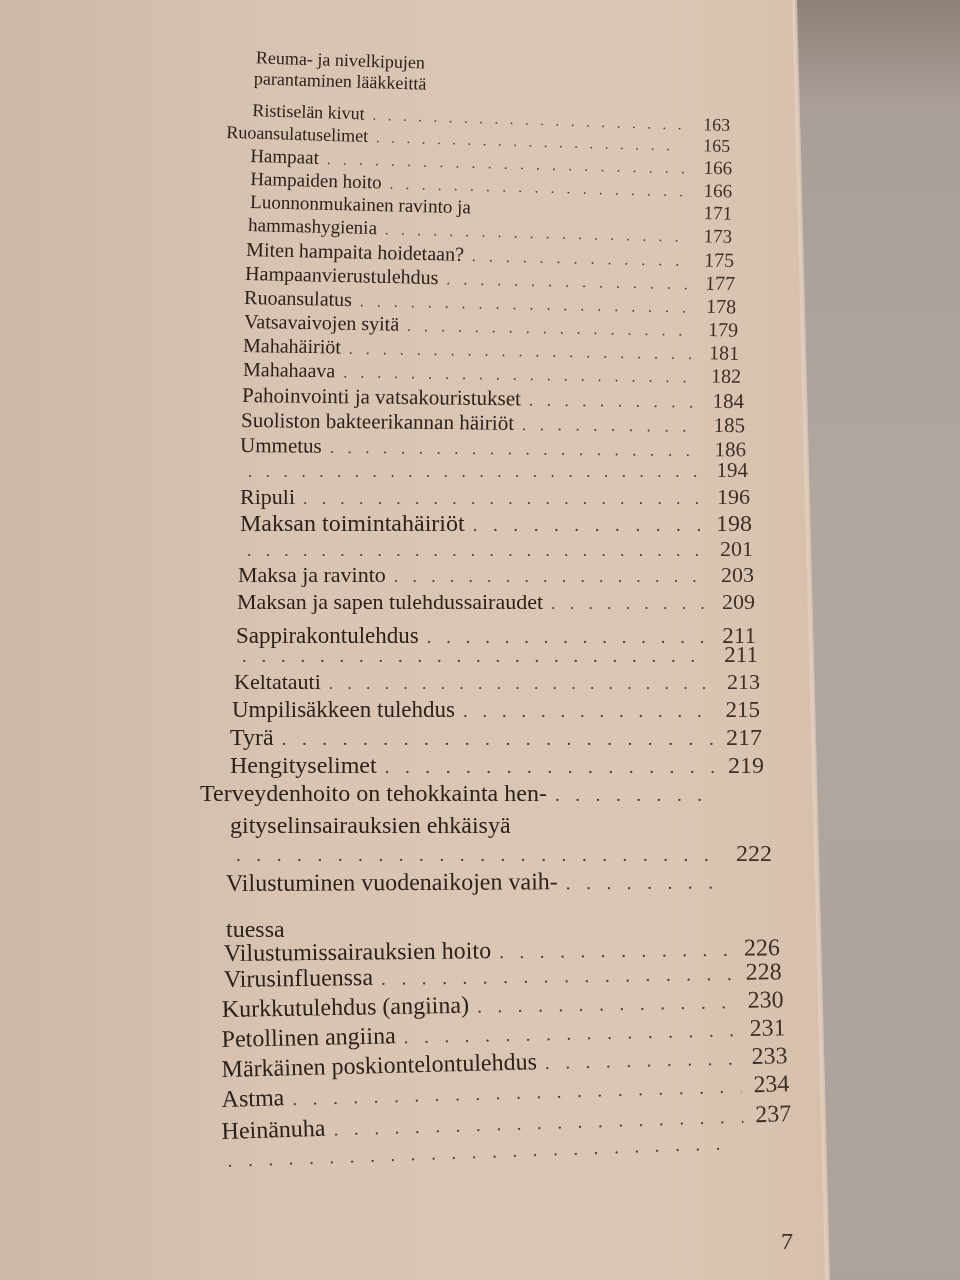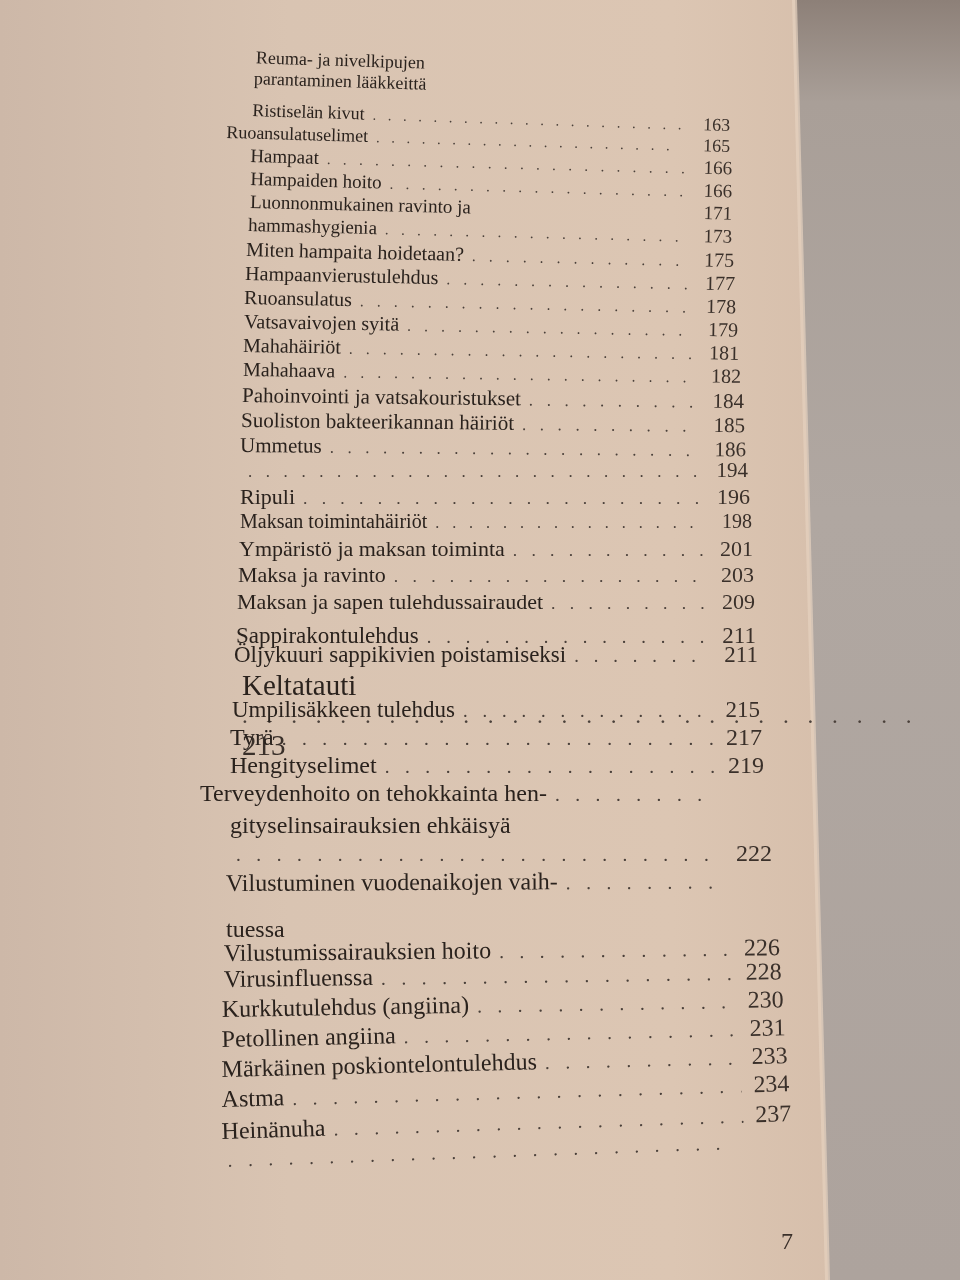--- a/index.html
+++ b/index.html
@@ -131,51 +131,49 @@
   </div>
   <div class="entry" style="left:240px; top:458px; width:508px; font-size:21px;">
     <span class="leader">. . . . . . . . . . . . . . . . . . . . . . . . . . . .</span>
     <span class="pg">194</span>
   </div>
   <div class="entry" style="left:240px; top:484px; width:510px; font-size:22px;">
     <span class="title">Ripuli</span>
     <span class="leader">. . . . . . . . . . . . . . . . . . . . . . . . . . . .</span>
     <span class="pg">196</span>
   </div>
-  <div class="entry" style="left:240px; top:510px; width:512px; font-size:20px;">
+  <div class="entry" style="left:240px; top:510px; width:512px; font-size:24px;">
     <span class="title">Maksan toimintahäiriöt</span>
     <span class="leader">. . . . . . . . . . . . . . . . . . . . . . . . . . . .</span>
     <span class="pg">198</span>
   </div>
   <div class="entry" style="left:239px; top:536px; width:514px; font-size:22px;">
-    <span class="title">Ympäristö ja maksan toiminta</span>
     <span class="leader">. . . . . . . . . . . . . . . . . . . . . . . . . . . .</span>
     <span class="pg">201</span>
   </div>
   <div class="entry" style="left:238px; top:562px; width:516px; font-size:22px;">
     <span class="title">Maksa ja ravinto</span>
     <span class="leader">. . . . . . . . . . . . . . . . . . . . . . . . . . . .</span>
     <span class="pg">203</span>
   </div>
   <div class="entry" style="left:237px; top:589px; width:518px; font-size:22px;">
     <span class="title">Maksan ja sapen tulehdussairaudet</span>
     <span class="leader">. . . . . . . . . . . . . . . . . . . . . . . . . . . .</span>
     <span class="pg">209</span>
   </div>
   <div class="entry" style="left:236px; top:615px; width:520px; font-size:23px;margin-top:8px;">
     <span class="title">Sappirakontulehdus</span>
     <span class="leader">. . . . . . . . . . . . . . . . . . . . . . . . . . . .</span>
     <span class="pg">211</span>
   </div>
   <div class="entry" style="left:234px; top:642px; width:524px; font-size:23px;">
-    <span class="title">Öljykuuri sappikivien poistamiseksi</span>
     <span class="leader">. . . . . . . . . . . . . . . . . . . . . . . . . . . .</span>
     <span class="pg">211</span>
   </div>
-  <div class="entry" style="left:234px; top:669px; width:526px; font-size:29px;flex-direction:column;">
+  <div class="entry" style="left:234px; top:669px; width:526px; font-size:22px;">
     <span class="title">Keltatauti</span>
     <span class="leader">. . . . . . . . . . . . . . . . . . . . . . . . . . . .</span>
     <span class="pg">213</span>
   </div>
   <div class="entry" style="left:232px; top:697px; width:528px; font-size:23px;">
     <span class="title">Umpilisäkkeen tulehdus</span>
     <span class="leader">. . . . . . . . . . . . . . . . . . . . . . . . . . . .</span>
     <span class="pg">215</span>
   </div>
   <div class="entry" style="left:230px; top:724px; width:532px; font-size:24px;justify-content:center;">

